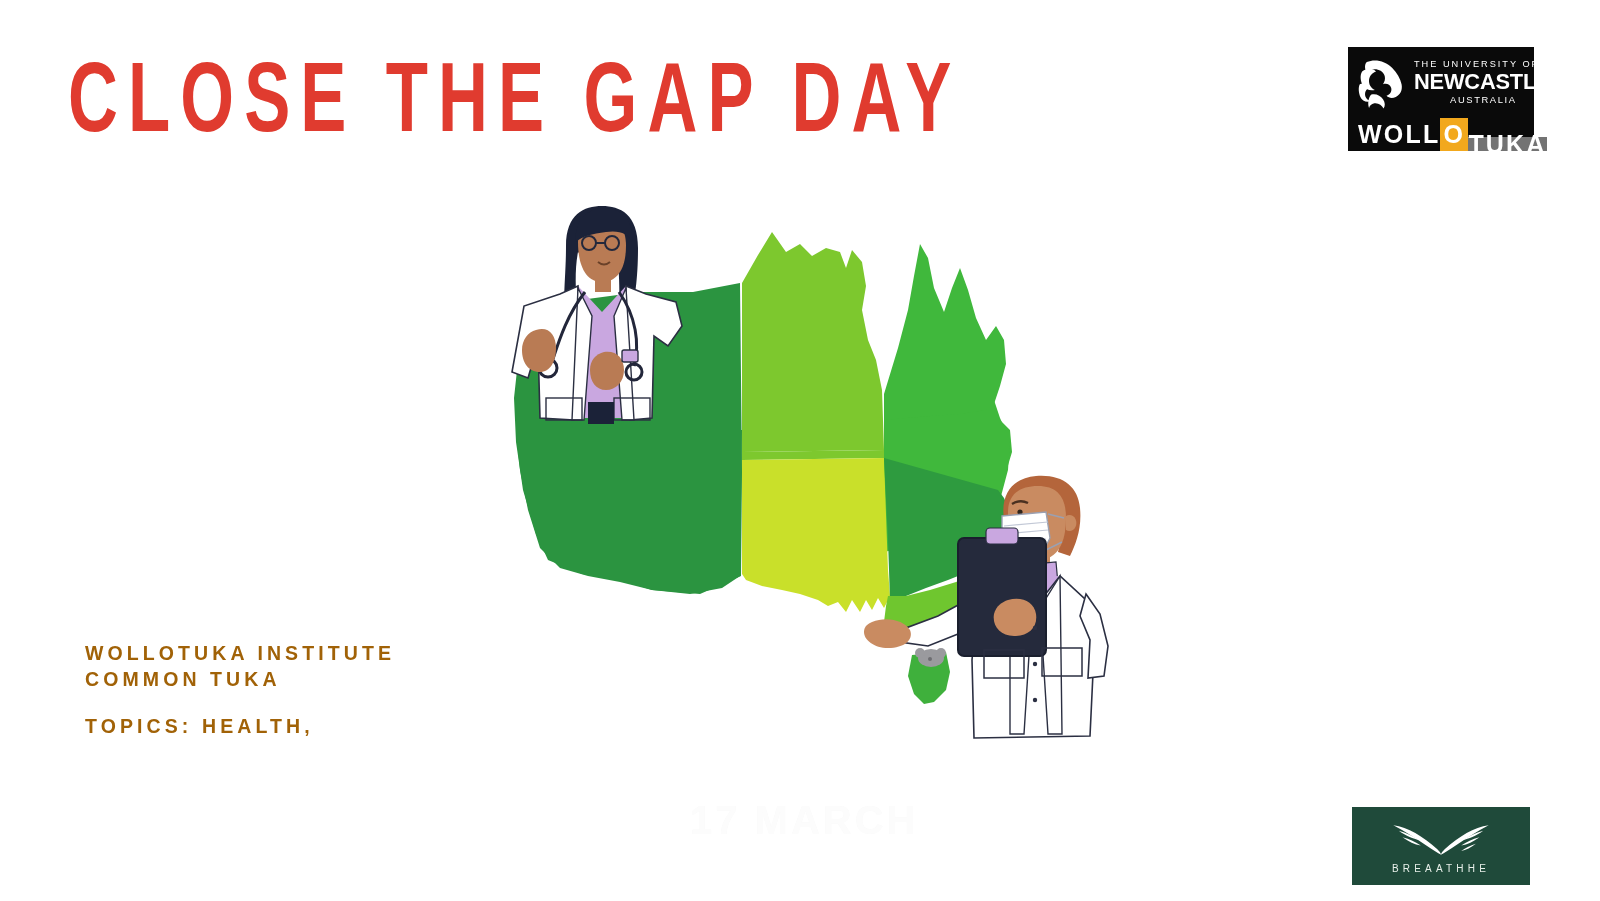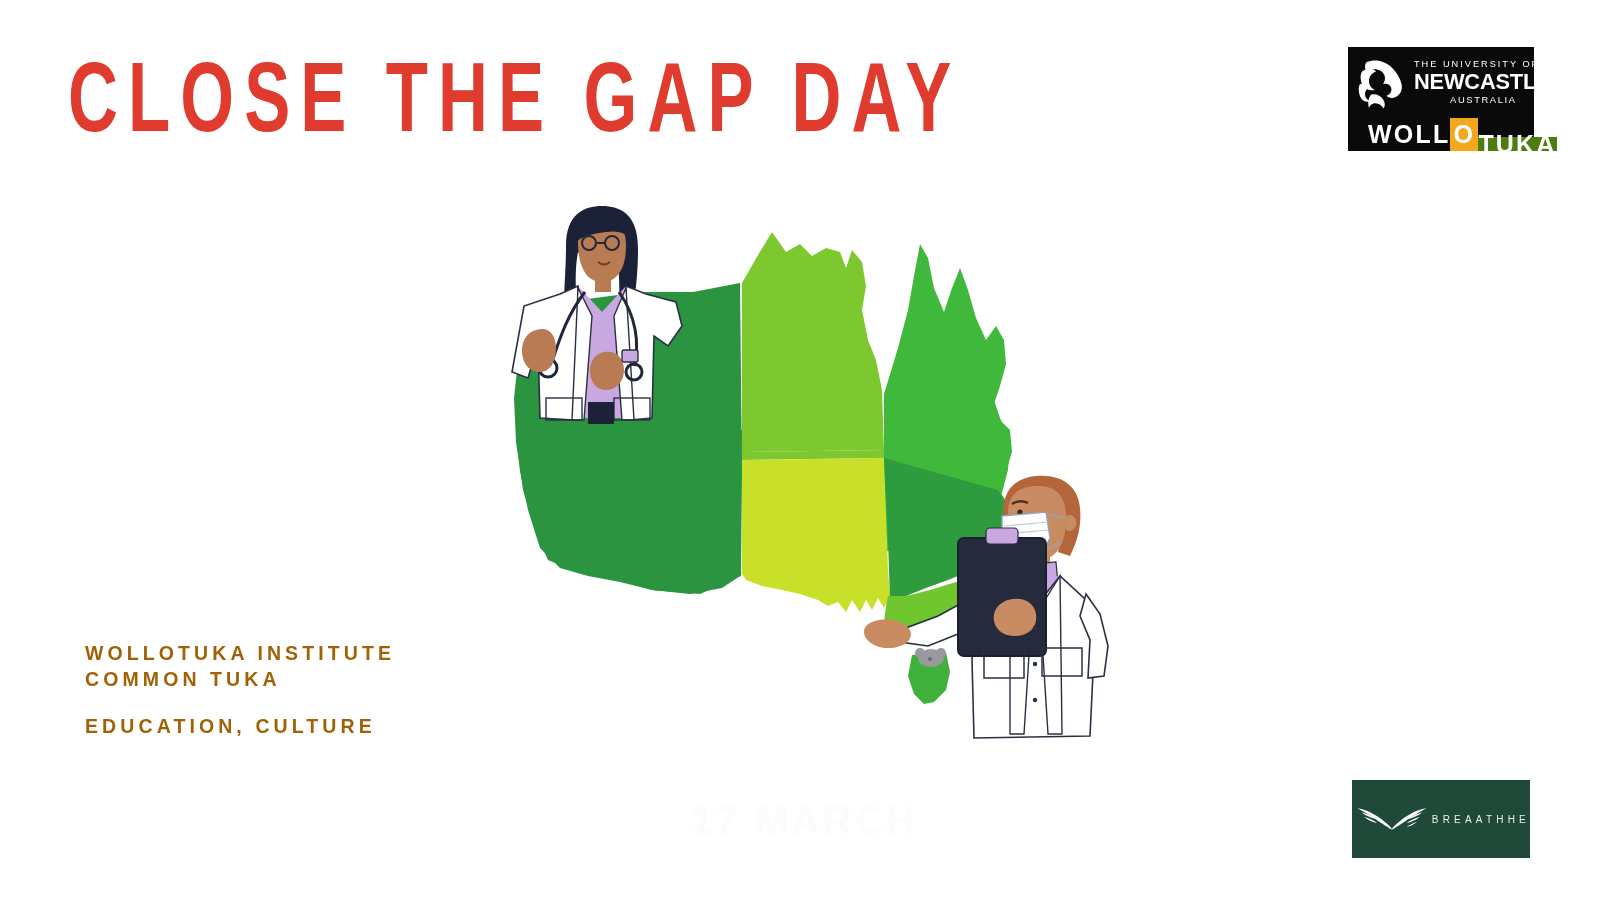--- a/index.html
+++ b/index.html
@@ -78,30 +78,30 @@
   #uon-bottom {
     height:33px; width:100%;
     display:flex; align-items:stretch;
     font-weight:700;
   }
   .wl-seg {
     display:flex; align-items:center; justify-content:center;
     font-size:25px; letter-spacing:2.2px; color:#ffffff;
     font-family:"Liberation Sans",sans-serif;
   }
-  #wl-woll { background:#0a0a0a; flex:0 0 81px; padding-left:20px;}
+  #wl-woll { background:#0a0a0a; flex:0 0 81px; padding-left:10px;}
   #wl-o    { background:#F2A81D; flex:0 0 28px; color:#ffffff;}
-  #wl-tuka { background:#4d7c0f; flex:1 1 auto; margin-top:19px;}
+  #wl-tuka { background:#737373; flex:1 1 auto; margin-top:19px;}
 
   
   #breaathhe-logo {
-    position:absolute; left:1352px; top:780px;
+    position:absolute; left:1352px; top:807px;
     width:178px; height:78px;
     background:#1F4A3A;
-    display:flex; flex-direction:row;
+    display:flex; flex-direction:column;
     align-items:center; justify-content:center;
   }
   #breaathhe-mark { width:110px; height:44px; }
   #breaathhe-word {
     color:#e8f0ea; font-size:10px; letter-spacing:4.2px;
     font-weight:400; margin-top:1px; white-space:nowrap;
   }
 
   
   #watermark {
@@ -281,21 +281,21 @@
 </div>
 
 <div id="watermark">17 MARCH</div>
 
 <div id="info-block">
   <div class="info-group">
     <div class="info-line">WOLLOTUKA INSTITUTE</div>
     <div class="info-line">COMMON TUKA</div>
   </div>
   <div class="info-group">
-    <div class="info-line">EDUCATION, CULTURE</div>
+    <div class="info-line">TOPICS: HEALTH,</div>
   </div>
 </div>
 
 <div id="uon-logo">
   <div id="uon-top">
     <svg id="uon-horse" viewBox="0 0 100 100">
       <path fill="#ffffff" d="M22,14 C36,8 54,12 66,24 C74,32 80,42 82,52
         C84,62 80,70 72,74 C66,77 60,76 56,72 C62,70 66,64 64,58
         C62,52 56,50 50,52 C56,44 54,34 46,29 C38,24 28,26 22,32
         C18,26 18,18 22,14 Z"></path>

